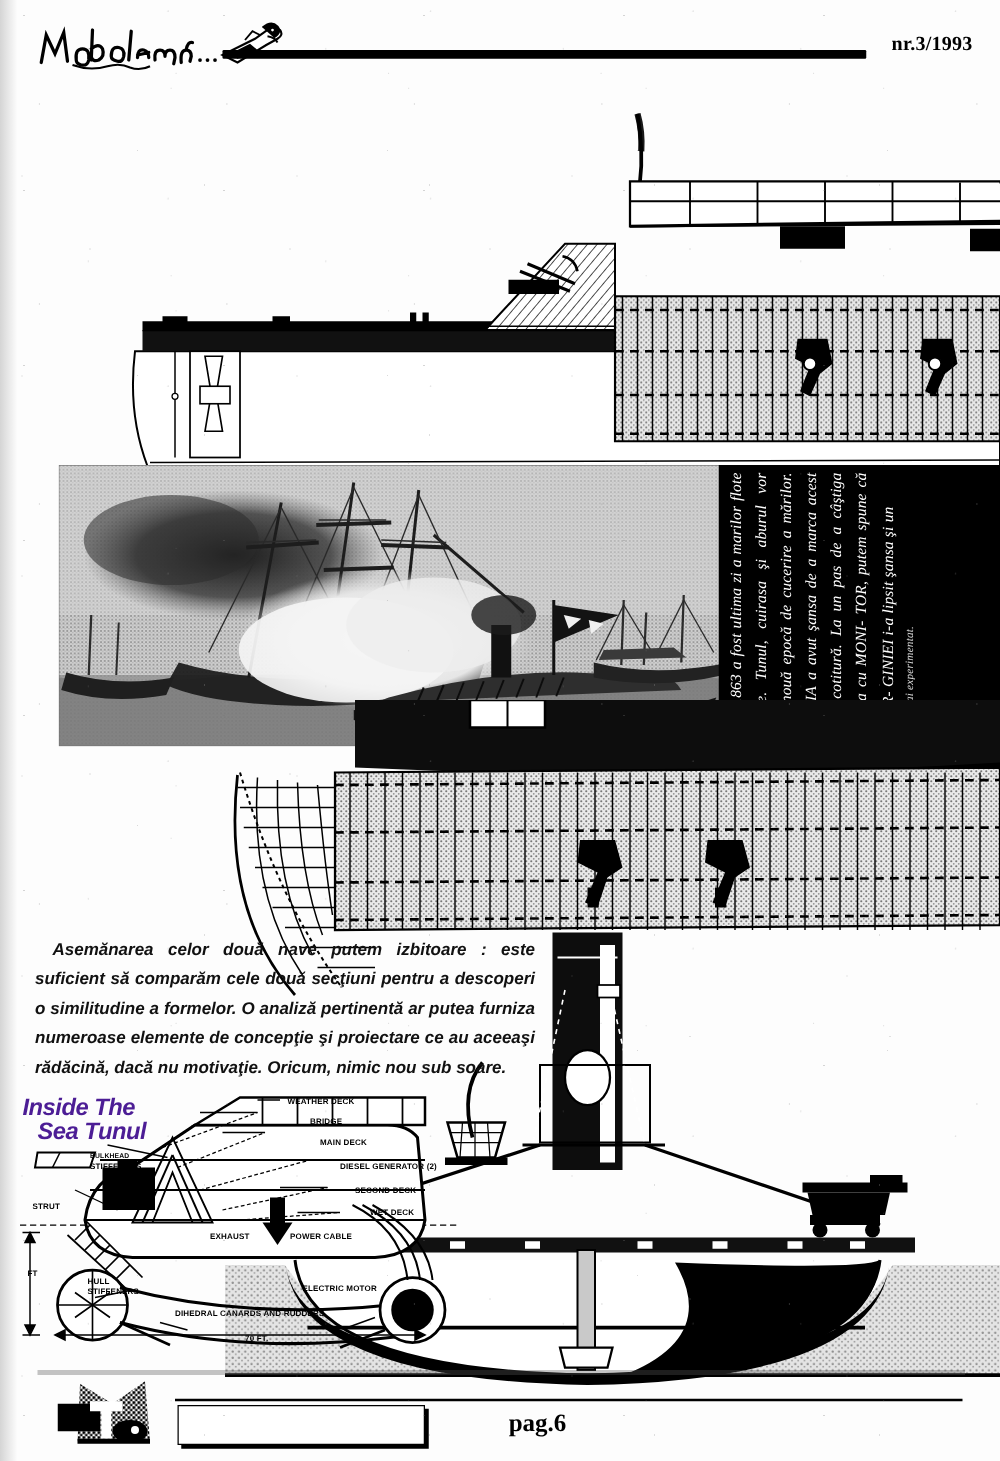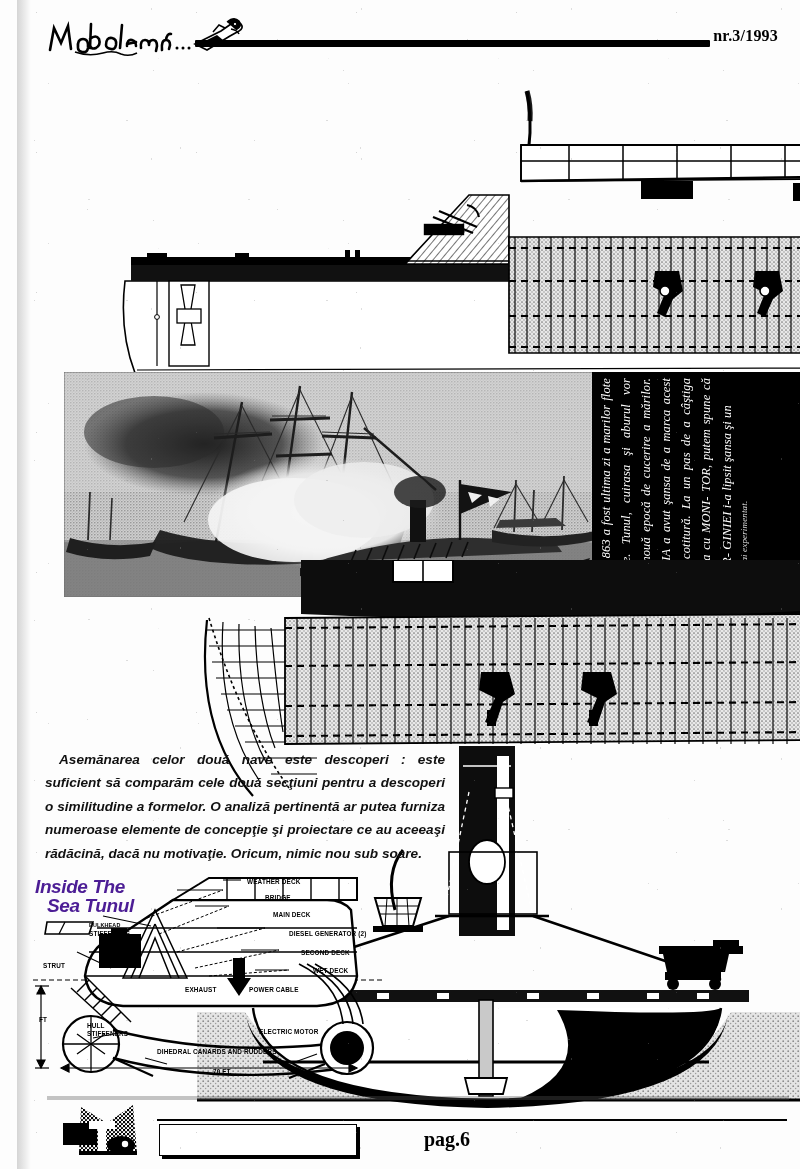--- a/index.html
+++ b/index.html
@@ -1,21 +1,21 @@
 <!DOCTYPE html>
 <html><head>
 <meta charset="utf-8">
 <style>
   html,body{margin:0;padding:0;background:#ffffff;}
   body{
     width:800px;height:1169px;position:relative;overflow:hidden;
     font-family:"Liberation Sans",sans-serif;color:#000;
     background:#fdfdfd;
   }
-  .page{position:absolute;inset:0;margin-left:17px;}
+  .page{position:absolute;inset:0;}
 
   
   .scan-noise{
     position:absolute;inset:0;pointer-events:none;z-index:60;opacity:.30;
     background-image:
       radial-gradient(circle at 12% 9%, #777 0 .6px, transparent .7px),
       radial-gradient(circle at 37% 23%, #888 0 .5px, transparent .6px),
       radial-gradient(circle at 64% 6%, #999 0 .6px, transparent .7px),
       radial-gradient(circle at 83% 31%, #888 0 .5px, transparent .6px),
       radial-gradient(circle at 21% 52%, #999 0 .5px, transparent .6px),
@@ -543,21 +543,21 @@
       <line x1="66" y1="502" x2="512" y2="502" stroke="#000" stroke-width="3"></line>
 
       <rect x="282" y="440" width="14" height="96" fill="#c9c9c9" stroke="#000" stroke-width="1.6"></rect>
       <path d="M268 518 L310 518 L306 534 L272 534 Z" fill="#fff" stroke="#000" stroke-width="1.8"></path>
 
       <line x1="0" y1="540" x2="620" y2="540" stroke="#000" stroke-width="3"></line>
     </svg>
   </div>
 
   <div class="body-text">
-    <span class="lead">Asemănarea celor două nave este descoperi : este</span>
+    <span class="lead">Asemănarea celor două nave putem izbitoare : este</span>
     <span>suficient să comparăm cele două secţiuni pentru a descoperi o similitudine a formelor. O analiză pertinentă ar putea furniza numeroase elemente de concepţie şi proiectare ce au aceeaşi rădăcină, dacă nu motivaţie. Oricum, nimic nou sub soare.</span>
   </div>
 
   <div class="ss-title">
     <span class="l1">Inside The</span>
     <span class="l2">Sea Tunul</span>
   </div>
 
   <div class="seashadow">
     <svg width="372" height="208" viewBox="0 0 372 208">

